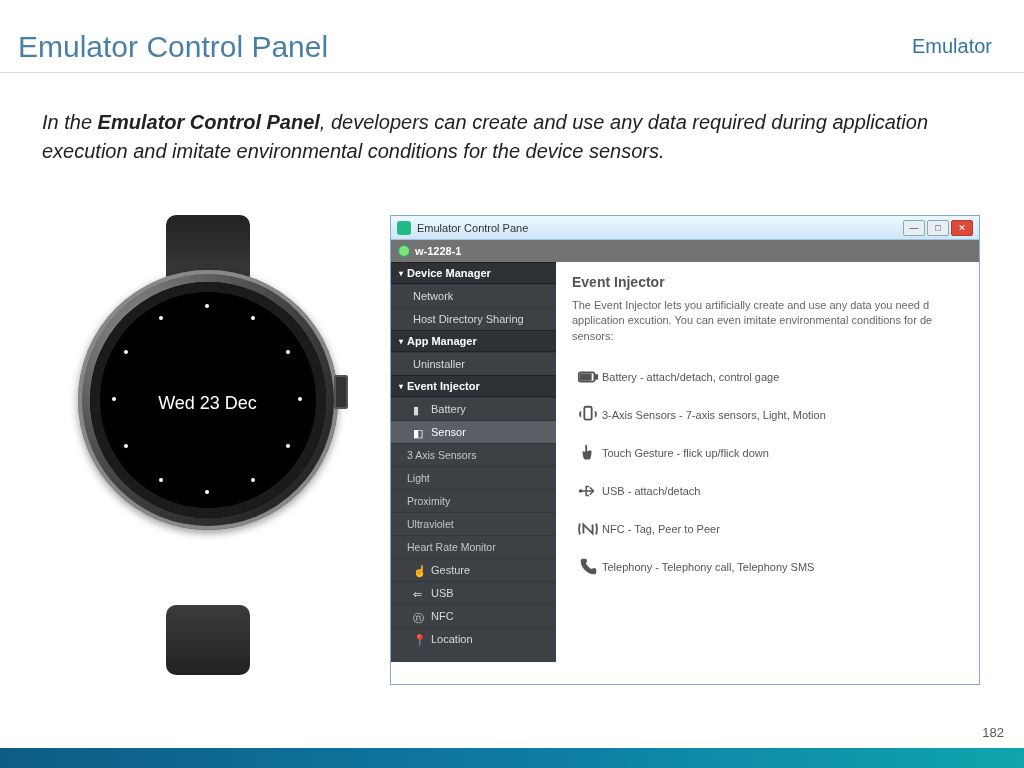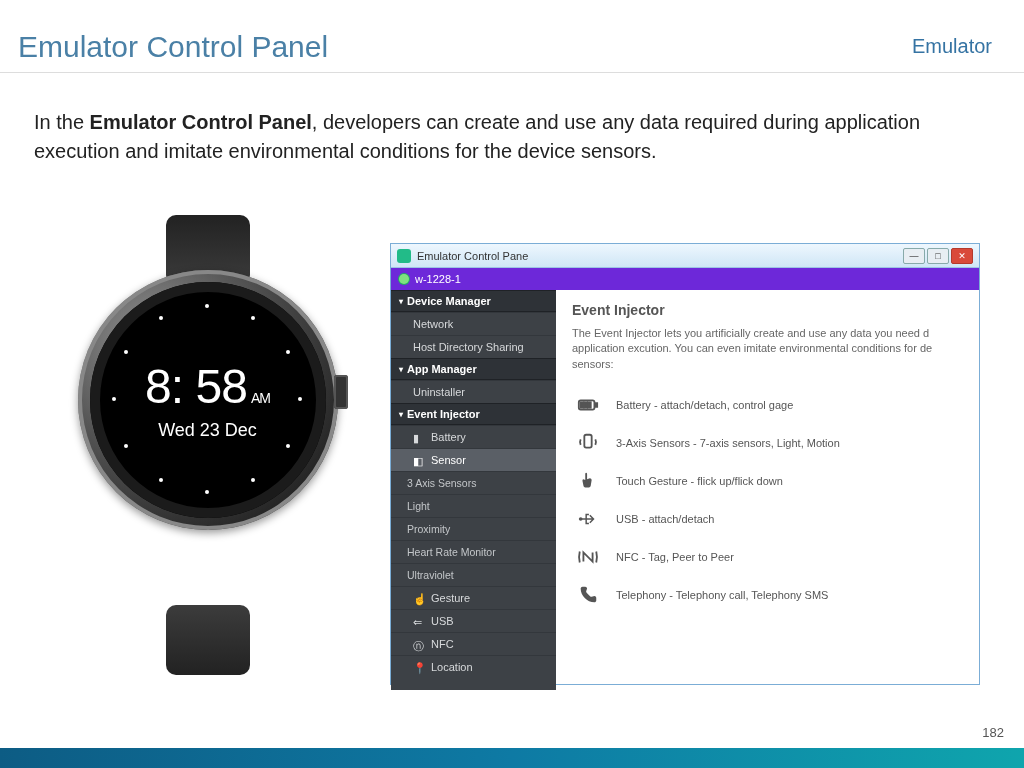--- a/index.html
+++ b/index.html
@@ -5,21 +5,21 @@
   * { box-sizing: border-box; margin: 0; padding: 0; }
   html, body { width: 1024px; height: 768px; font-family: Arial, Helvetica, sans-serif; background: #fff; }
 
   .slide { position: relative; width: 1024px; height: 768px; }
 
   
   .slide-title { position: absolute; left: 18px; top: 30px; font-size: 30px; color: #4a80a6; font-weight: 400; }
   .slide-tag   { position: absolute; right: 32px; top: 35px; font-size: 20px; color: #3573a3; }
 
   
-  .slide-body { position: absolute; left: 34px; top: 108px; width: 920px; font-size: 20px; color: #222; line-height: 1.45; }
+  .slide-body { position: absolute; left: 42px; top: 108px; width: 920px; font-size: 20px; color: #222; line-height: 1.45; font-style: italic; }
   .slide-body b { font-weight: 700; }
 
   
   .figs { position: absolute; left: 50px; top: 215px; width: 930px; height: 470px; display: flex; gap: 25px; }
 
   
   .watch-wrap { width: 315px; display:flex; flex-direction:column; align-items:center; padding-top:0px;}
   .watch { position:relative; width:280px; height:460px;}
   .strap { position:absolute; left:98px; width:84px; background:#2a2a2a; border-radius:10px;}
   .strap.top { top:0; height:70px; background:linear-gradient(#222,#3c3c3c);}
@@ -28,43 +28,43 @@
   .bezel { position:absolute; left:22px; top:67px; width:236px; height:236px; border-radius:50%; background:#000; box-shadow: inset 0 0 0 10px #1b1b1b;}
   .face { position:absolute; left:38px; top:83px; width:204px; height:204px; border-radius:50%; background:#000; color:#fff; display:flex; flex-direction:column; align-items:center; justify-content:center;}
   .dots { position:absolute; inset:0;}
   .dot { position:absolute; width:4px; height:4px; background:#fff; border-radius:50%;}
   .time { font-size:48px; font-weight:300; letter-spacing:-1px;}
   .time small { font-size:14px; font-weight:400; margin-left:4px;}
   .date { font-size:18px; font-weight:400; margin-top:6px;}
   .crown { position:absolute; right:0px; top:160px; width:14px; height:34px; background:#333; border-radius:3px; box-shadow:inset 0 0 0 2px #555;}
 
   
-  .ecp { flex:1; border:1px solid #7badd6; background:#fff; font-size:11px; color:#333;margin-top:28px; }
+  .ecp { flex:1; border:1px solid #7badd6; background:#fff; font-size:11px; color:#333; }
   .ecp-titlebar { height:24px; background:linear-gradient(#eef7fe,#cfe6f6); border-bottom:1px solid #9cc4e4; display:flex; align-items:center; padding:0 6px; gap:6px;}
   .ecp-titlebar .ico { width:14px;height:14px;background:#2b8; border-radius:3px;}
   .winbtns { margin-left:auto; display:flex; gap:2px;}
   .winbtn { width:22px;height:16px; border:1px solid #8aa; background:#e8eef3; display:flex;align-items:center;justify-content:center; font-size:9px; border-radius:2px;}
   .winbtn.close { background:#d94a3a; color:#fff; border-color:#b53a2c;}
 
-  .ecp-vm { height:22px; background:#6d28d9; color:#fff; display:flex; align-items:center; padding:0 8px; gap:6px; font-size:11px;}
+  .ecp-vm { height:22px; background:#737373; color:#fff; display:flex; align-items:center; padding:0 8px; gap:6px; font-size:11px;font-weight:bold;}
   .vm-dot { width:10px;height:10px;border-radius:50%; background:#7fe27f; box-shadow:0 0 0 1px #2a6;}
 
   .ecp-body { display:flex; height:400px;}
   .ecp-side { width:165px; background:#3d4146; color:#d7d9db; display:flex; flex-direction:column; font-size:11px; overflow:hidden;}
   .grp { background:#2e3237; color:#fff; padding:4px 8px; font-weight:600; display:flex; align-items:center; gap:4px; border-top:1px solid #1f2226; border-bottom:1px solid #1f2226;}
   .grp .chev { font-size:8px;}
   .itm { padding:5px 8px 5px 22px; display:flex; align-items:center; gap:6px; border-top:1px solid #33373c;}
   .itm.sel { background:#5a5f66; color:#fff;}
   .sub { padding-left:16px; font-size:10.5px; color:#c3c6c9;}
   .sideico { width:12px; height:10px; display:inline-block; }
 
   .ecp-main { flex:1; padding:12px 16px; color:#444;}
   .ecp-main h3 { font-size:14px; font-weight:700; color:#555; margin-bottom:8px;}
   .ecp-main p { font-size:11px; color:#666; line-height:1.4; margin-bottom:14px;}
-  .inj-row { display:flex; align-items:center; gap:14px; padding:8px 2px; font-size:11px; color:#555;}
+  .inj-row { display:flex; align-items:center; gap:0; padding:8px 2px; font-size:11px; color:#555;}
   .inj-ico { width:28px; display:flex; justify-content:center; color:#555;}
   .inj-ico svg { width:24px; height:22px; }
 
   
   .footerbar { position:absolute; left:0; bottom:0; width:1024px; height:20px; background:linear-gradient(90deg,#0d5c84,#0e7aa4 50%,#0fa5ad);}
   .pagenum { position:absolute; right:20px; bottom:28px; font-size:13px; color:#555;}
 
   .hr { position:absolute; left:0; top:72px; width:1024px; height:1px; background:#ddd;}
 </style>
 </head>
@@ -83,23 +83,20 @@
   <div class="figs">
 
     <div class="watch-wrap">
       <div class="watch">
         <div class="strap top"></div>
         <div class="strap bot"></div>
         <div class="case"></div>
         <div class="bezel"></div>
         <div class="crown"></div>
         <div class="face">
-          <div class="time">
-            <span>8: 58</span><small>AM</small>
-          </div>
           <div class="date">Wed 23 Dec</div>
           <div class="dots">
             <span class="dot" style="left:99px; top:6px;"></span>
             <span class="dot" style="left:145px; top:18px;"></span>
             <span class="dot" style="left:180px; top:52px;"></span>
             <span class="dot" style="left:192px; top:99px;"></span>
             <span class="dot" style="left:180px; top:146px;"></span>
             <span class="dot" style="left:145px; top:180px;"></span>
             <span class="dot" style="left:99px; top:192px;"></span>
             <span class="dot" style="left:53px; top:180px;"></span>
@@ -163,24 +160,24 @@
           <div class="itm sub">
               <span>3 Axis Sensors</span>
             </div>
           <div class="itm sub">
               <span>Light</span>
             </div>
           <div class="itm sub">
               <span>Proximity</span>
             </div>
           <div class="itm sub">
+              <span>Ultraviolet</span>
+            </div>
+          <div class="itm sub">
               <span>Heart Rate Monitor</span>
-            </div>
-          <div class="itm sub">
-              <span>Ultraviolet</span>
             </div>
           <div class="itm">
               <span class="sideico">☝</span>
               <span>Gesture</span>
             </div>
           <div class="itm">
               <span class="sideico">⇐</span>
               <span>USB</span>
             </div>
           <div class="itm">

